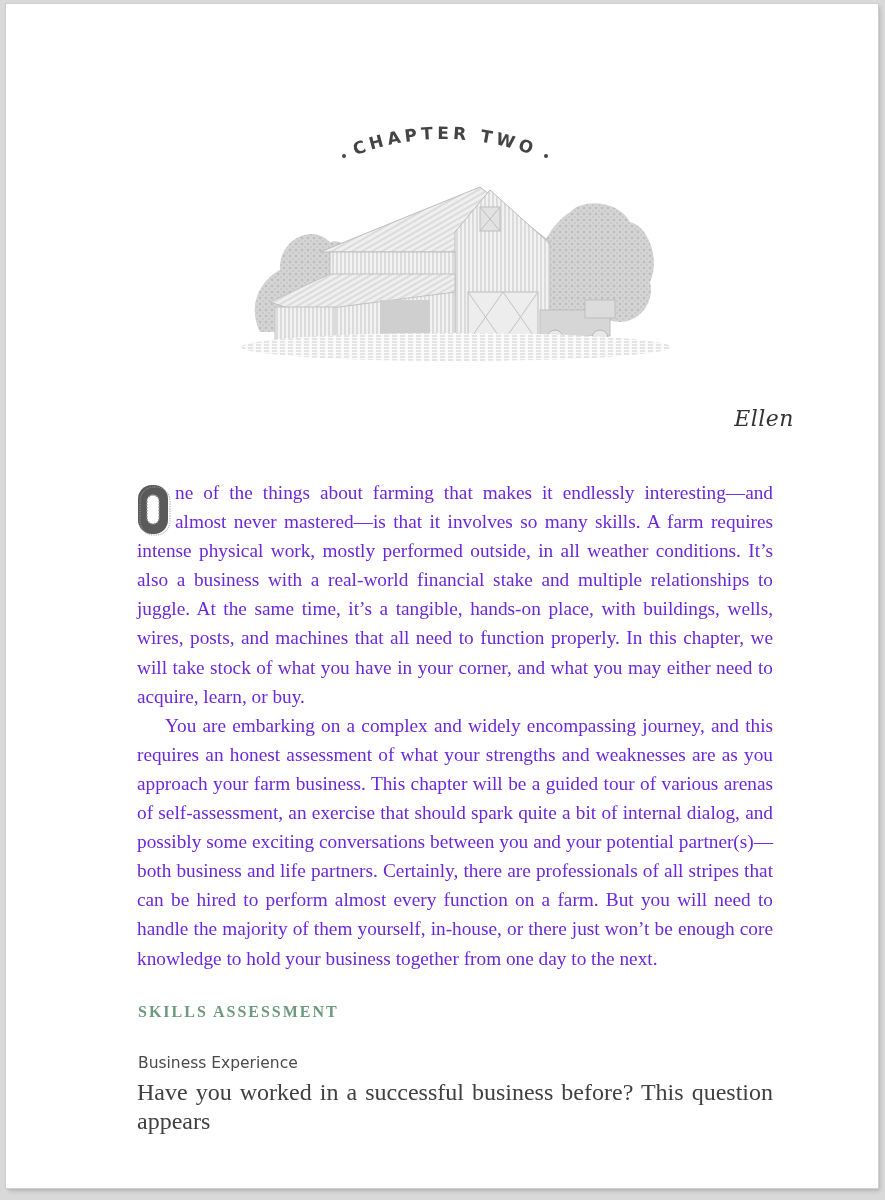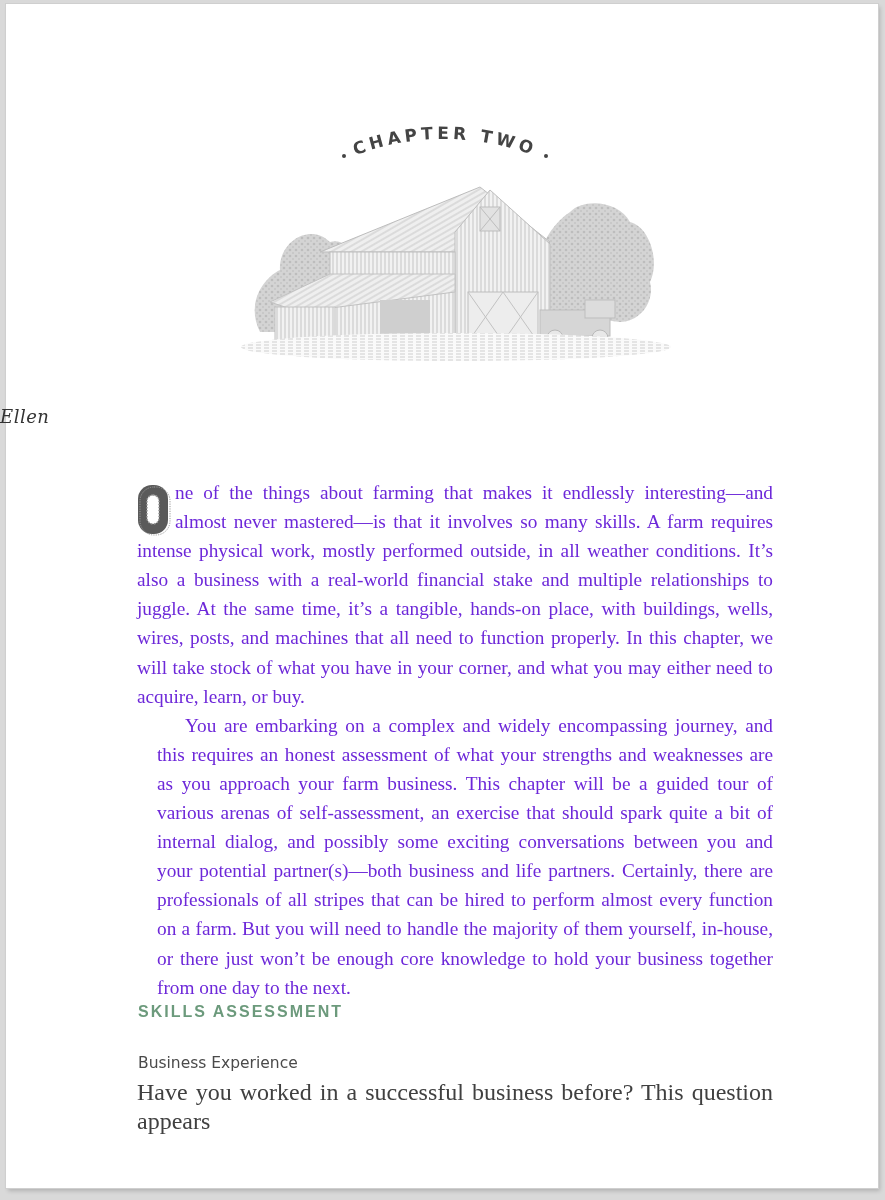--- a/index.html
+++ b/index.html
@@ -55,58 +55,57 @@
       letter-spacing: 5px;
       color: #4f8a62;
       text-shadow: 1px 1px 0 #2f6a46, 2px 2px 0 rgba(120,160,130,0.45);
       -webkit-text-stroke: 0.5px #3e7a52;
     }
     .author {
       position: absolute;
       left: 0;
       top: 406px;
       width: 794px;
-      text-align: left;
+      text-align: right;
       font-family: "DejaVu Serif", serif;
       font-style: italic;
-      font-size: 18px;
+      font-size: 22px;
       color: #333333;
       letter-spacing: 0.5px;
     }
     .body-text {
       position: absolute;
       left: 137px;
       top: 478px;
       width: 636px;
       font-family: "Liberation Serif", serif;
       font-size: 19.3px;
       line-height: 29.1px;
       color: #6d28d9;
       text-align: justify;
     }
     .body-text p {
       margin: 0;
     }
     .body-text p.indent {
       text-indent: 28px;
-      margin-left: 20px;
     }
     .dropcap {
       float: left;
       width: 34px;
       height: 52px;
       margin: 6px 4px 0 0;
       position: relative;
     }
     .dropcap svg { display: block; }
     .section-heading {
       position: absolute;
       left: 138px;
       top: 1003px;
-      font-family: Liberation Sans, sans-serif;
+      font-family: Liberation Serif, serif;
       font-weight: bold;
       font-size: 16px;
       letter-spacing: 2px;
       color: #6c9a7c;
     }
     .sub-heading {
       position: absolute;
       left: 138px;
       top: 1054px;
       font-family: "DejaVu Sans", sans-serif;

